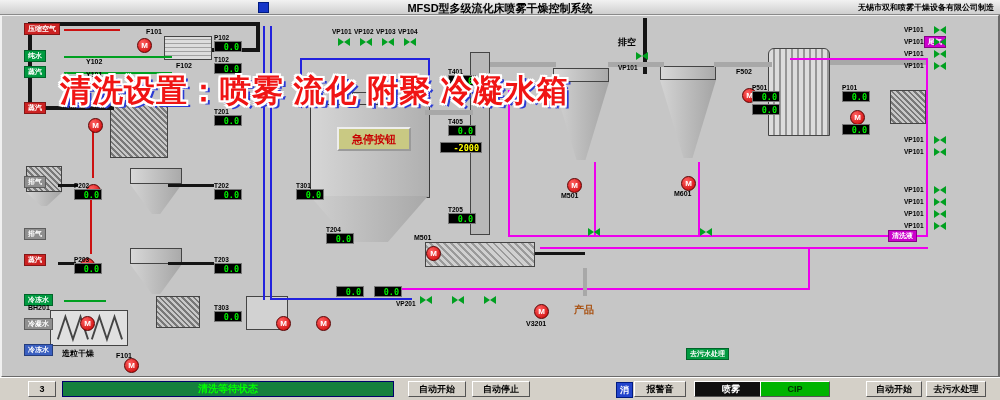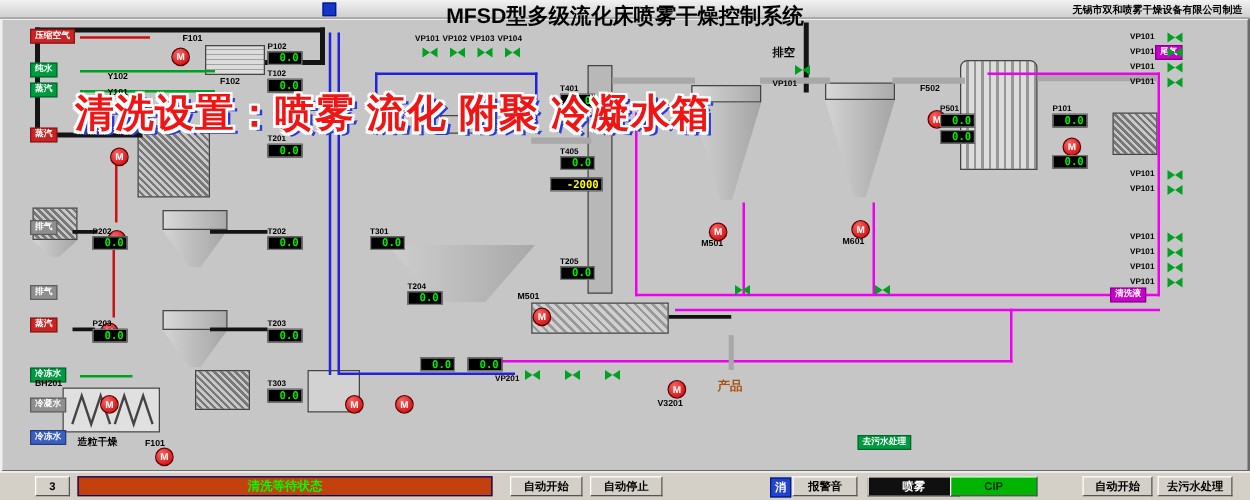--- a/index.html
+++ b/index.html
@@ -1,21 +1,21 @@
 <!DOCTYPE html>
 <html><head>
 <meta charset="utf-8">
 <style>
   html,body{margin:0;padding:0;width:1000px;height:400px;overflow:hidden;
     font-family:"Liberation Sans","DejaVu Sans",sans-serif;background:#c6c6c6;position:relative}
   
   #titlebar{position:absolute;left:0;top:0;right:0;height:14px;z-index:30;
     background:linear-gradient(#f2f2f2,#cfcfcf);border-bottom:1px solid #8a8a8a}
   #win-icon{position:absolute;left:258px;top:2px;width:9px;height:9px;background:#1535c8;border:1px solid #001a80}
-  #win-title{position:absolute;left:50%;top:1px;transform:translateX(-50%);font-size:17px;font-weight:bold;white-space:nowrap;color:#000}
+  #win-title{position:absolute;left:50%;top:1px;transform:translateX(-50%);font-size:11px;font-weight:bold;white-space:nowrap;color:#000}
   #company{position:absolute;right:6px;top:2px;font-size:8px;font-weight:bold;color:#000;white-space:nowrap}
   
   #mainbg{position:absolute;left:0;top:14px;right:0;bottom:22px;background:#c6c6c6;
     border:2px solid;border-color:#f0f0f0 #6a6a6a #6a6a6a #f0f0f0;box-sizing:border-box}
   #diagram{position:absolute;inset:0;z-index:5}
   #overlay{position:absolute;inset:0;z-index:8}
   
   .pipe{position:absolute}
   .tag{position:absolute;color:#fff;font-size:7px;font-weight:bold;line-height:8px;padding:1px 3px;
     white-space:nowrap;border:1px solid rgba(0,0,0,.35)}
@@ -53,21 +53,21 @@
     white-space:nowrap;color:#f01414;pointer-events:none;
     text-shadow:-2px 0 0 #fff,2px 0 0 #fff,0 -2px 0 #fff,0 2px 0 #fff,
       -2px -2px 0 #fff,2px 2px 0 #fff,-2px 2px 0 #fff,2px -2px 0 #fff,4px 3px 0 #2b3bd4}
   
   #bottombar{position:absolute;left:0;right:0;bottom:0;height:22px;background:#d4d0c8;border-top:1px solid #fff;z-index:30}
   .btn{position:absolute;top:3px;height:16px;background:#d4d0c8;color:#000;font-size:9px;font-weight:bold;
     font-family:inherit;padding:0;cursor:pointer;
     border-top:1px solid #fff;border-left:1px solid #fff;border-right:1px solid #545454;border-bottom:1px solid #545454}
   .btn.spray{background:#101010;color:#fff}
   .btn.cip{background:#00b400;color:#003000}
-  #status-strip{position:absolute;left:62px;top:3px;width:332px;height:16px;background:#c2410c;border:1px solid #00006a;
+  #status-strip{position:absolute;left:62px;top:3px;width:332px;height:16px;background:#15803d;border:1px solid #00006a;
     color:#00ff00;font-size:10px;font-weight:bold;display:flex;align-items:center;justify-content:center;box-sizing:border-box}
   #mute-box{position:absolute;left:616px;top:4px;width:15px;height:14px;background:#2244cc;color:#fff;font-size:9px;
     font-weight:bold;display:flex;align-items:center;justify-content:center;cursor:pointer;border:1px solid #001a80}
 </style>
 </head>
 <body>
 
 <div id="titlebar">
   <div id="win-icon"></div>
   <div id="win-title">MFSD型多级流化床喷雾干燥控制系统</div>
@@ -83,20 +83,23 @@
 
   <div class="equip hatch" style="left:26px;top:166px;width:36px;height:26px"></div>
   <div class="cy-cone" style="left:26px;top:192px;width:36px;height:14px"></div>
 
   <div class="cy-body" style="left:130px;top:168px;width:52px;height:16px"></div>
   <div class="cy-cone" style="left:130px;top:184px;width:52px;height:30px"></div>
   <div class="cy-body" style="left:130px;top:248px;width:52px;height:16px"></div>
   <div class="cy-cone" style="left:130px;top:264px;width:52px;height:30px"></div>
 
   <div id="chamber-cap"></div>
+  <div id="chamber-body">
+    <button id="estop">急停按钮</button>
+  </div>
   <div id="chamber-cone"></div>
 
   <div class="equip box" style="left:470px;top:52px;width:20px;height:183px;background:#b8b8b8"></div>
 
   <div class="cy-body" style="left:553px;top:68px;width:56px;height:14px"></div>
   <div class="cy-cone" style="left:553px;top:82px;width:56px;height:78px"></div>
   <div class="cy-body" style="left:660px;top:66px;width:56px;height:14px"></div>
   <div class="cy-cone" style="left:660px;top:80px;width:56px;height:78px"></div>
 
   <div class="equip vstripe" style="left:768px;top:48px;width:62px;height:88px"></div>

